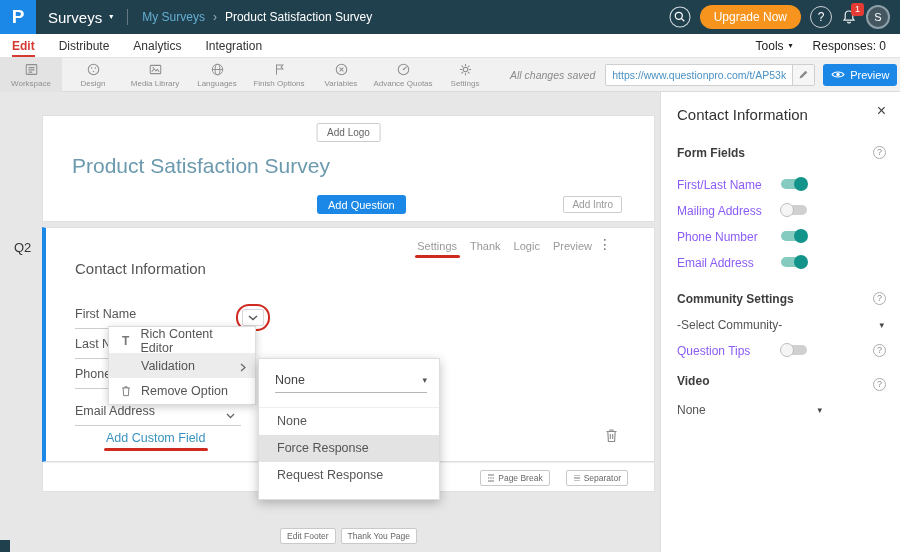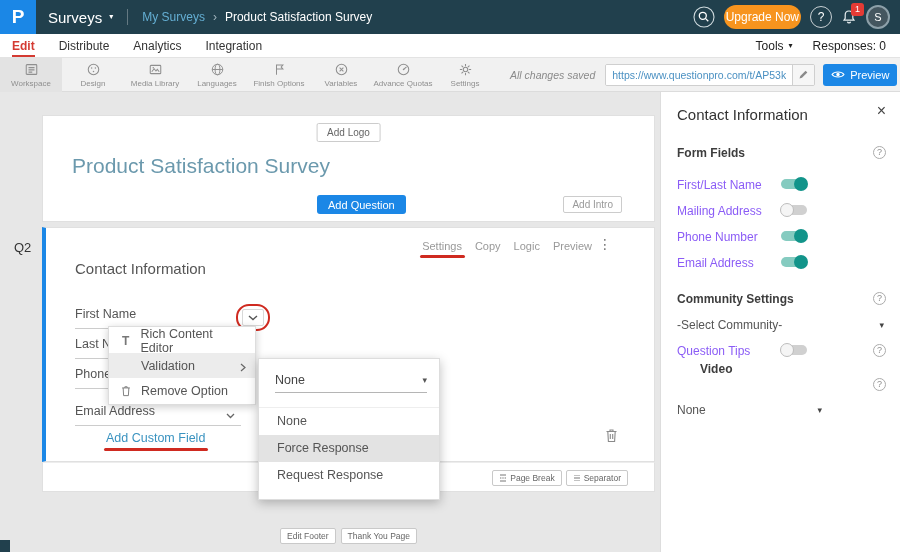--- a/index.html
+++ b/index.html
@@ -11,21 +11,21 @@
   .logo { width:36px; height:34px; background:#1b87e6; color:#fff; font-size:19px; font-weight:bold; display:flex; align-items:center; justify-content:center; cursor:pointer; }
   .product-menu { display:flex; align-items:center; gap:7px; color:#fff; font-size:15px; margin:0 14px 0 12px; cursor:pointer; }
   .caret { font-size:8px; line-height:1; }
   .tb-divider { width:1px; height:16px; background:rgba(255,255,255,.3); }
   .breadcrumb { display:flex; align-items:center; gap:8px; font-size:12px; margin-left:14px; }
   .bc-parent { color:#64aed3; cursor:pointer; }
   .bc-sep { color:#9fb3bc; }
   .bc-current { color:#fff; }
   .topbar-right { margin-left:auto; display:flex; align-items:center; gap:9px; padding-right:10px; }
   .icon-btn { background:none; border:none; cursor:pointer; display:flex; align-items:center; padding:0; }
-  .upgrade-btn { background:#f7941e; border:none; color:#fff; font-size:12px; height:24px; padding:0 2px; border-radius:13px; cursor:pointer; font-family:inherit; }
+  .upgrade-btn { background:#f7941e; border:none; color:#fff; font-size:12px; height:24px; padding:0 14px; border-radius:13px; cursor:pointer; font-family:inherit; }
   .help-btn { width:22px; height:22px; border:1px solid rgba(255,255,255,.75); background:none; border-radius:50%; color:#fff; font-size:12px; cursor:pointer; font-family:inherit; }
   .bell-wrap { position:relative; }
   .badge { position:absolute; top:-6px; right:-7px; min-width:13px; height:13px; background:#e43b35; border-radius:3px; color:#fff; font-size:9px; line-height:13px; text-align:center; padding:0 2px; }
   .avatar { width:24px; height:24px; border-radius:50%; background:#44565f; border:2px solid #8da0a9; color:#fff; font-size:11px; display:flex; align-items:center; justify-content:center; cursor:pointer; }
 
   
   .subnav { position:absolute; top:34px; left:0; width:900px; height:24px; background:#fff; border-bottom:1px solid #e3e3e3; display:flex; align-items:stretch; font-size:12px; z-index:45; }
   .tabs { display:flex; gap:24px; margin-left:12px; }
   .tab { display:flex; align-items:center; color:#333; cursor:pointer; border-bottom:2px solid transparent; padding-top:2px; }
   .tab.active { color:#d43a32; border-bottom-color:#d43a32; font-weight:bold; }
@@ -62,21 +62,21 @@
   .field-caret { position:absolute; right:6px; top:4px; }
   .field-dd { position:absolute; left:196px; top:81px; width:22px; height:17px; background:#fff; border:1px solid #d8d8d8; border-radius:2px; display:flex; align-items:center; justify-content:center; cursor:pointer; }
   .acf-link { position:absolute; left:60px; top:203px; font-size:12.5px; color:#3a93c0; cursor:pointer; }
   .q-trash { position:absolute; right:36px; top:200px; background:none; border:none; cursor:pointer; }
 
   .annot-bar { position:absolute; left:-2px; right:-3px; bottom:-6px; height:3px; background:#cf2a20; border-radius:2px; }
   .annot-ellipse { position:absolute; left:190px; top:76px; width:34px; height:27px; border:2.5px solid #cf2a20; border-radius:13px; z-index:5; }
 
   
   .bottom-strip { position:absolute; left:42px; top:462px; width:613px; height:30px; background:#fff; border:1px solid #e0e0e0; border-top:1px solid #ededed; }
-  .strip-btns { position:absolute; right:26px; top:7px; display:flex; gap:4px; }
+  .strip-btns { position:absolute; right:26px; top:7px; display:flex; gap:16px; }
   .mini-btn { display:flex; align-items:center; gap:3px; background:#fff; border:1px solid #c9c9c9; border-radius:2px; color:#666; font-size:8.5px; padding:2px 6px; cursor:pointer; font-family:inherit; }
   .footer-btns { position:absolute; left:42px; top:528px; width:613px; display:flex; justify-content:center; gap:5px; }
 
   
   .ctx-menu { position:absolute; left:108px; top:326px; width:148px; background:#fff; border:1px solid #ddd; box-shadow:0 2px 8px rgba(0,0,0,.2); z-index:20; padding:1px 0; }
   .ctx-item { height:25px; display:flex; align-items:center; gap:8px; padding:0 10px; font-size:12.5px; color:#555; cursor:pointer; position:relative; }
   .ctx-item.hl { background:#ececec; }
   .ctx-icon { width:14px; display:flex; justify-content:center; color:#777; font-size:12px; font-weight:bold; }
   .sub-arrow { position:absolute; right:9px; top:8px; }
 
@@ -246,21 +246,21 @@
   </section>
 
   <div class="q-index">Q2</div>
 
   <section class="question-card">
     <div class="q-actions">
       <span class="q-action">
         <span>Settings</span>
         <span class="annot-bar"></span>
       </span>
-      <span class="q-action">Copy</span>
+      <span class="q-action">Thank</span>
       <span class="q-action">Logic</span>
       <span class="q-action">Preview</span>
     </div>
     <span class="q-dots">⋮</span>
     <div class="q-title">Contact Information</div>
 
     <div class="field" style="top:79px;">
       <span>First Name</span>
     </div>
     <div class="field" style="top:109px;">
@@ -394,21 +394,21 @@
       <span>-Select Community-</span>
       <span class="caret">▾</span>
     </div>
 
     <div class="sb-label" style="top:252px;">Question Tips</div>
     <div class="tgl off" style="top:253px;">
         <div class="knob"></div>
       </div>
     <button class="q-help" style="top:252px;">?</button>
 
-    <div class="sb-h" style="top:270px;margin-left:23px;">Video</div>
+    <div class="sb-h" style="top:282px;">Video</div>
     <button class="q-help" style="top:286px;">?</button>
 
     <div class="sb-select" style="top:311px; left:16px; width:145px;">
       <span>None</span>
       <span class="caret">▾</span>
     </div>
   </aside>
 
 </div>
 

